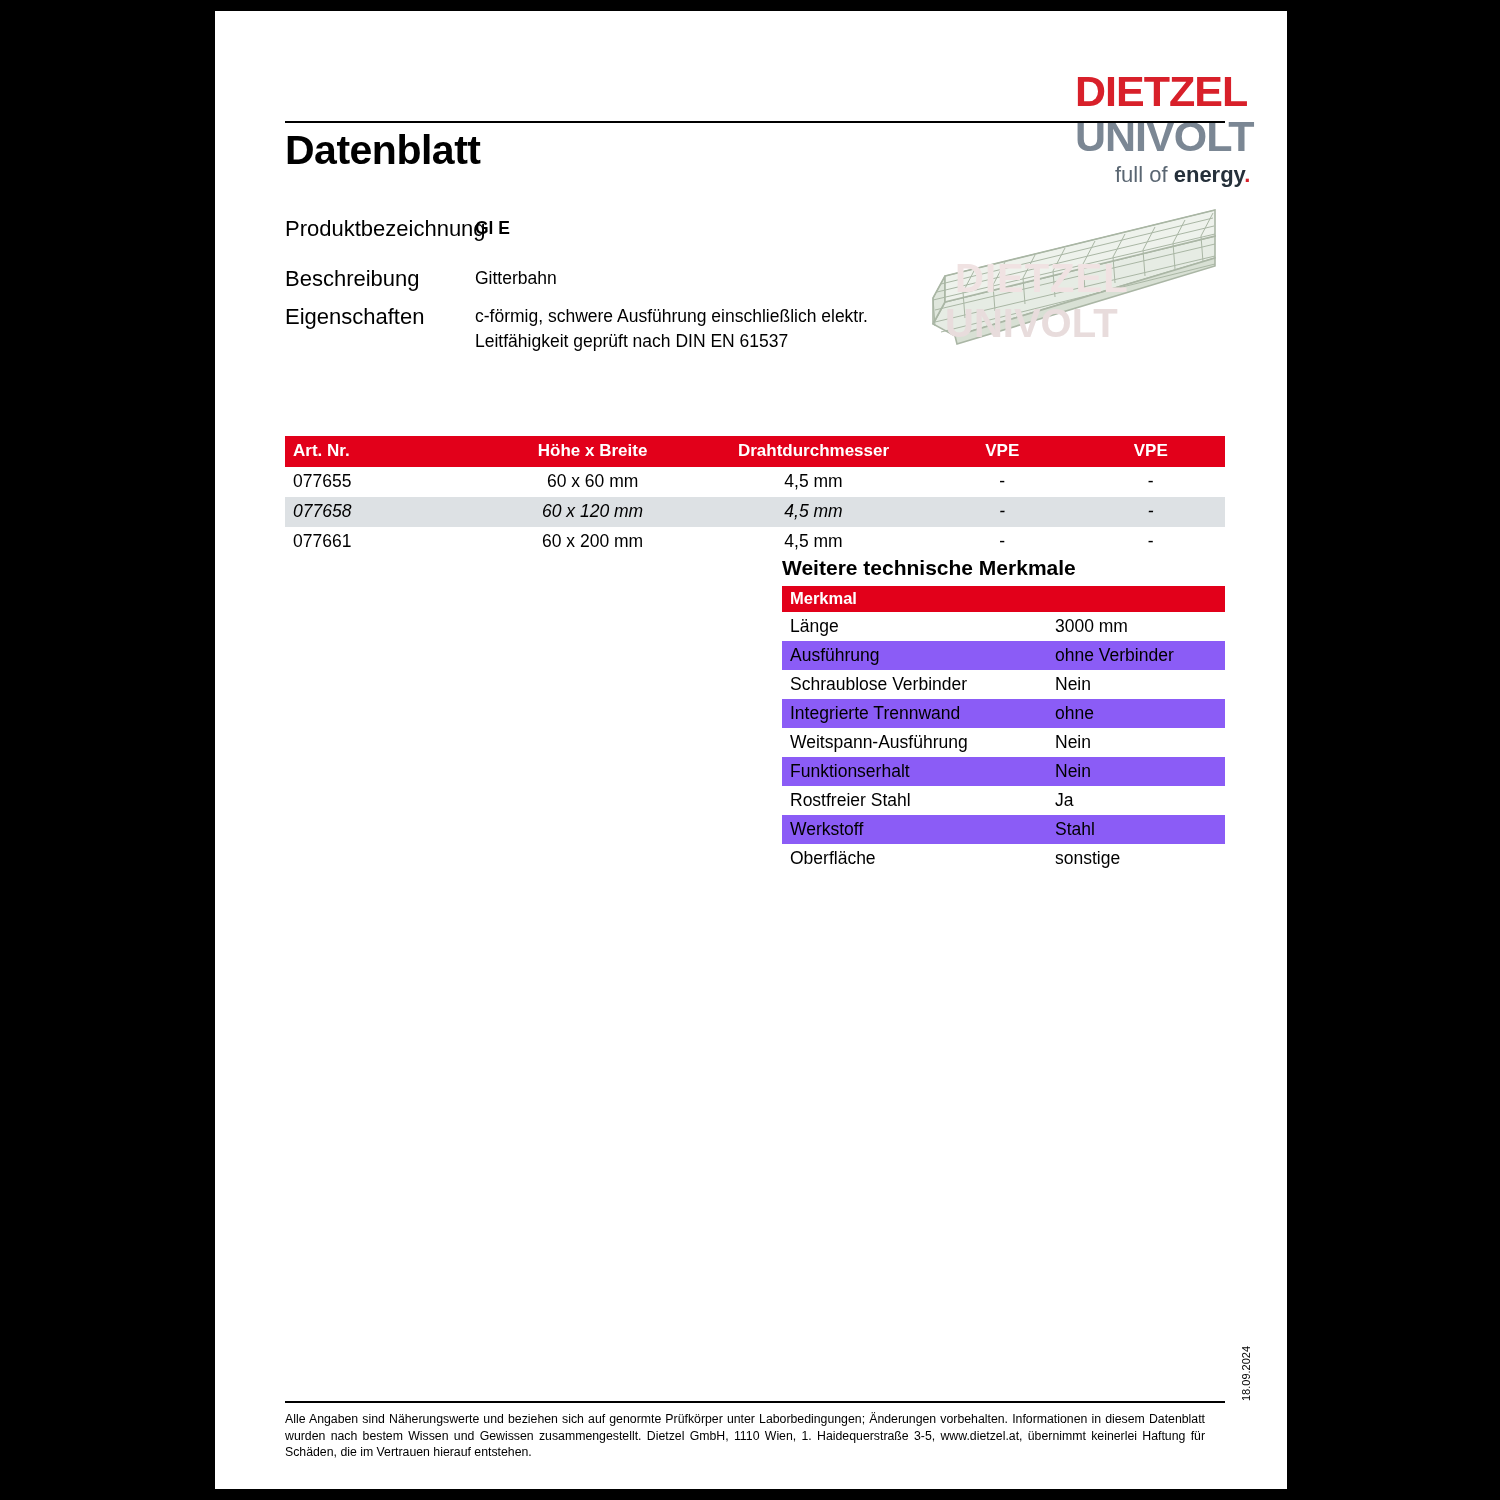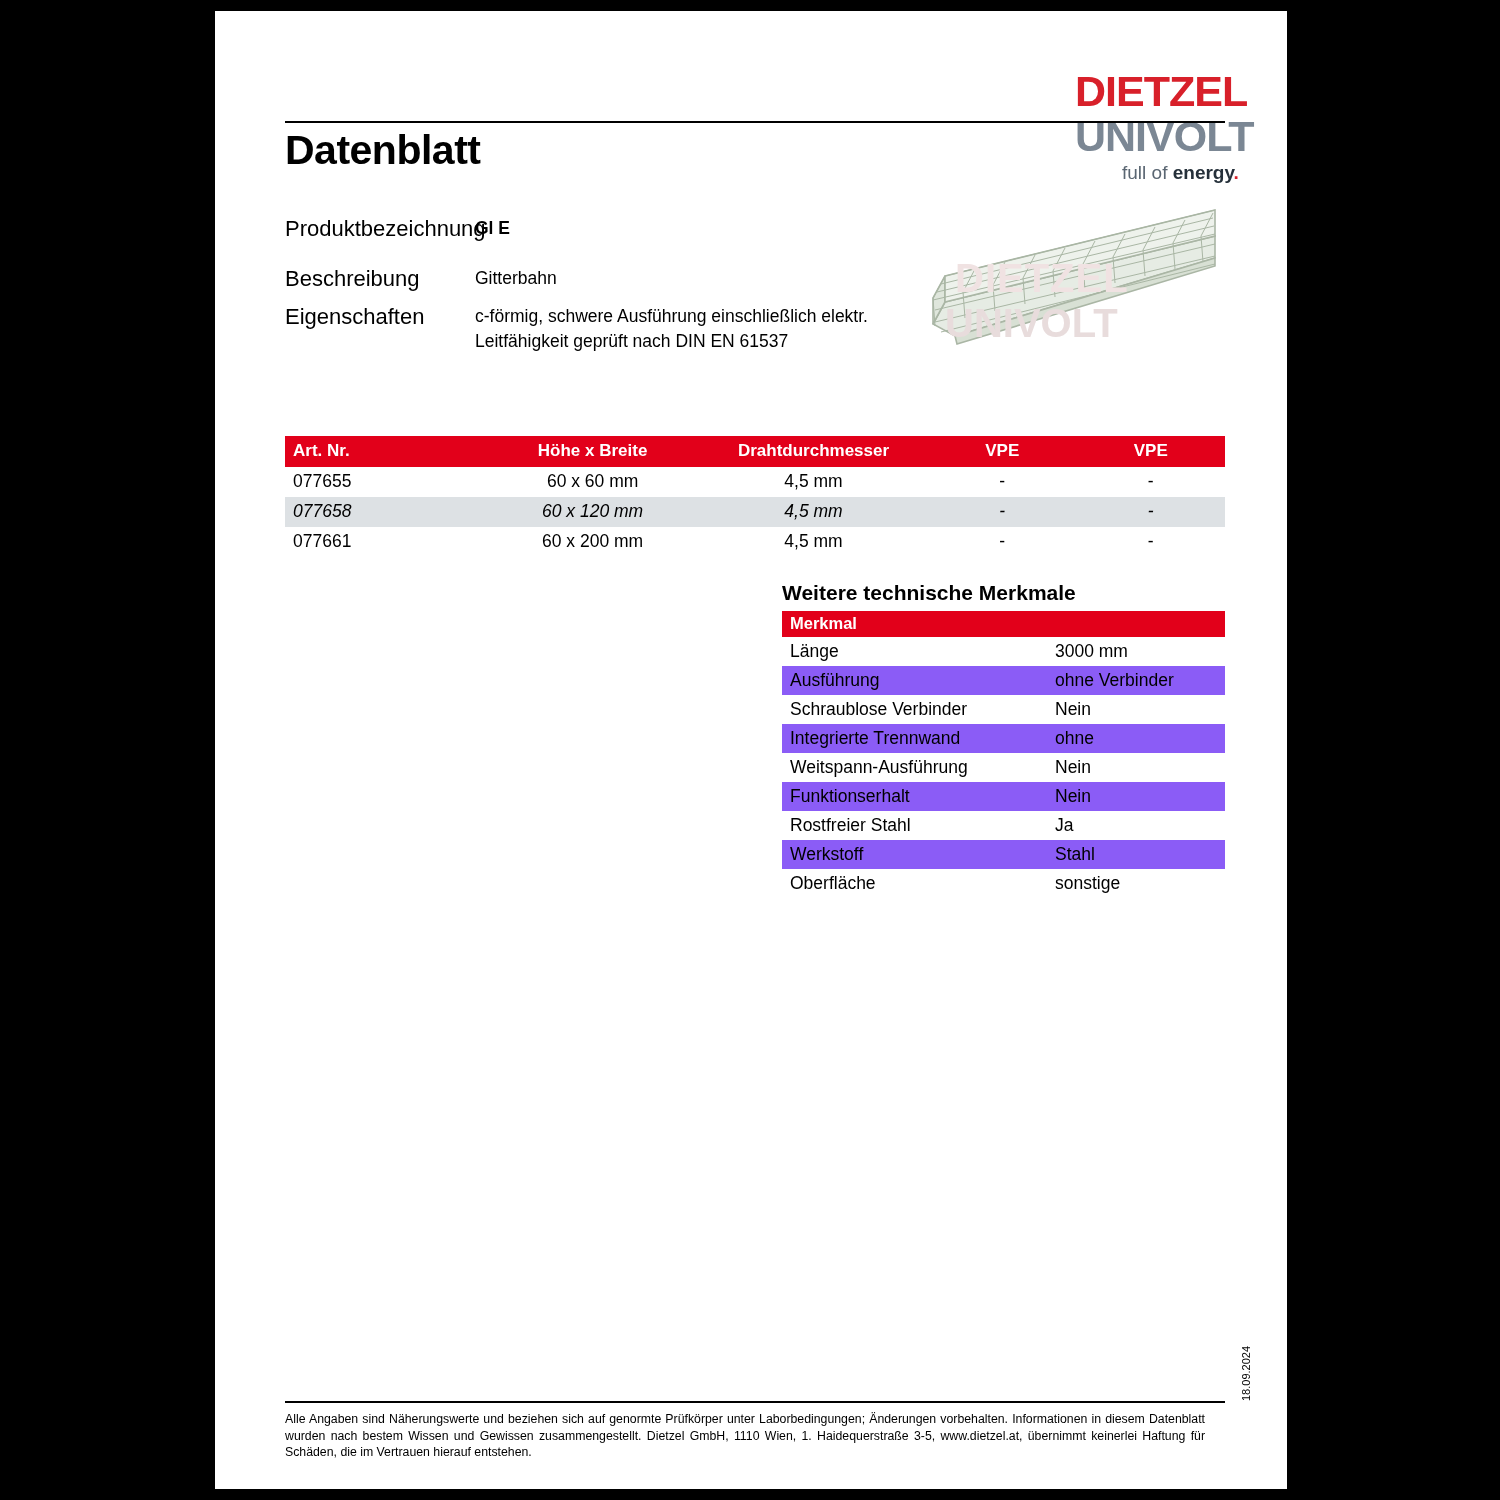--- a/index.html
+++ b/index.html
@@ -119,23 +119,23 @@
     position: absolute;
     left: 0;
     top: 45px;
     font-size: 43px;
     font-weight: bold;
     color: #7b8794;
     letter-spacing: -1px;
   }
   .dz-line3 {
     position: absolute;
-    left: 47px;
+    left: 40px;
     top: 95px;
-    font-size: 19px;
+    font-size: 22px;
     color: #5a6672;
   }
   .dz-line3 b { color: #25303a; }
   .dz-line3 .dot { color: #d8202a; font-weight: bold; }
 
   
   .specs {
     position: absolute;
     left: 0;
     top: 205px;
@@ -214,21 +214,21 @@
     text-align: center;
     color: #000;
   }
   .main-table td.first { text-align: left; padding-left: 8px; }
   .main-table tr.alt td { background: #dde1e4; font-style: italic; }
 
   
   .tech {
     position: absolute;
     left: 497px;
-    top: 570px;
+    top: 545px;
     width: 443px;
   }
   .tech-title {
     font-size: 21px;
     font-weight: bold;
     color: #000;
     margin: 0 0 6px 0;
   }
   .tech-table {
     width: 443px;

